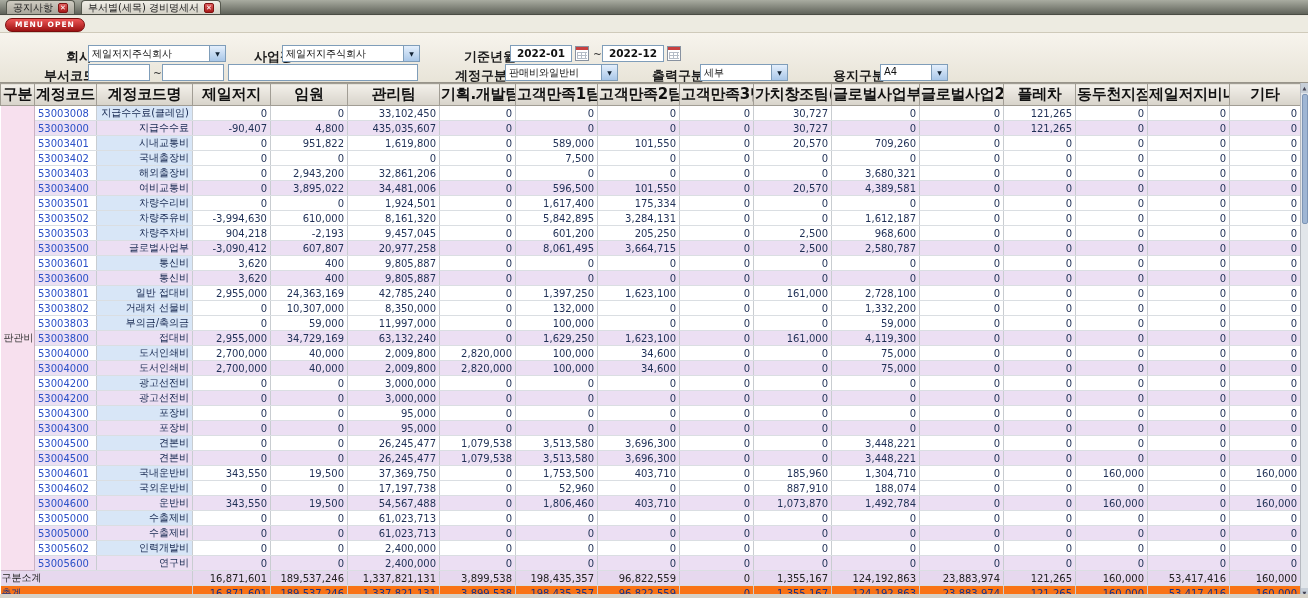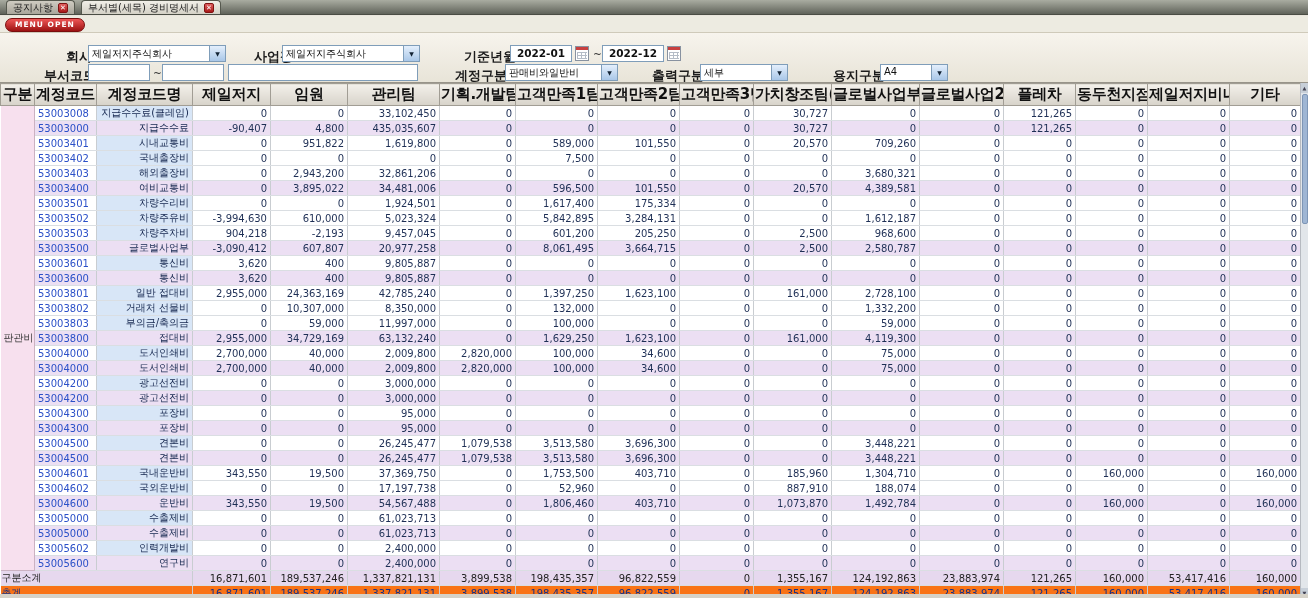--- a/index.html
+++ b/index.html
@@ -278,21 +278,21 @@
         <td class="num">0</td>
         <td class="num">0</td>
         <td class="num">0</td>
         <td class="num">0</td>
       </tr>
       <tr class="detail">
         <td class="code">53003502</td>
         <td class="name">차량주유비</td>
         <td class="num">-3,994,630</td>
         <td class="num">610,000</td>
-        <td class="num">5,023,324</td>
+        <td class="num">8,161,320</td>
         <td class="num">0</td>
         <td class="num">5,842,895</td>
         <td class="num">3,284,131</td>
         <td class="num">0</td>
         <td class="num">0</td>
         <td class="num">1,612,187</td>
         <td class="num">0</td>
         <td class="num">0</td>
         <td class="num">0</td>
         <td class="num">0</td>

